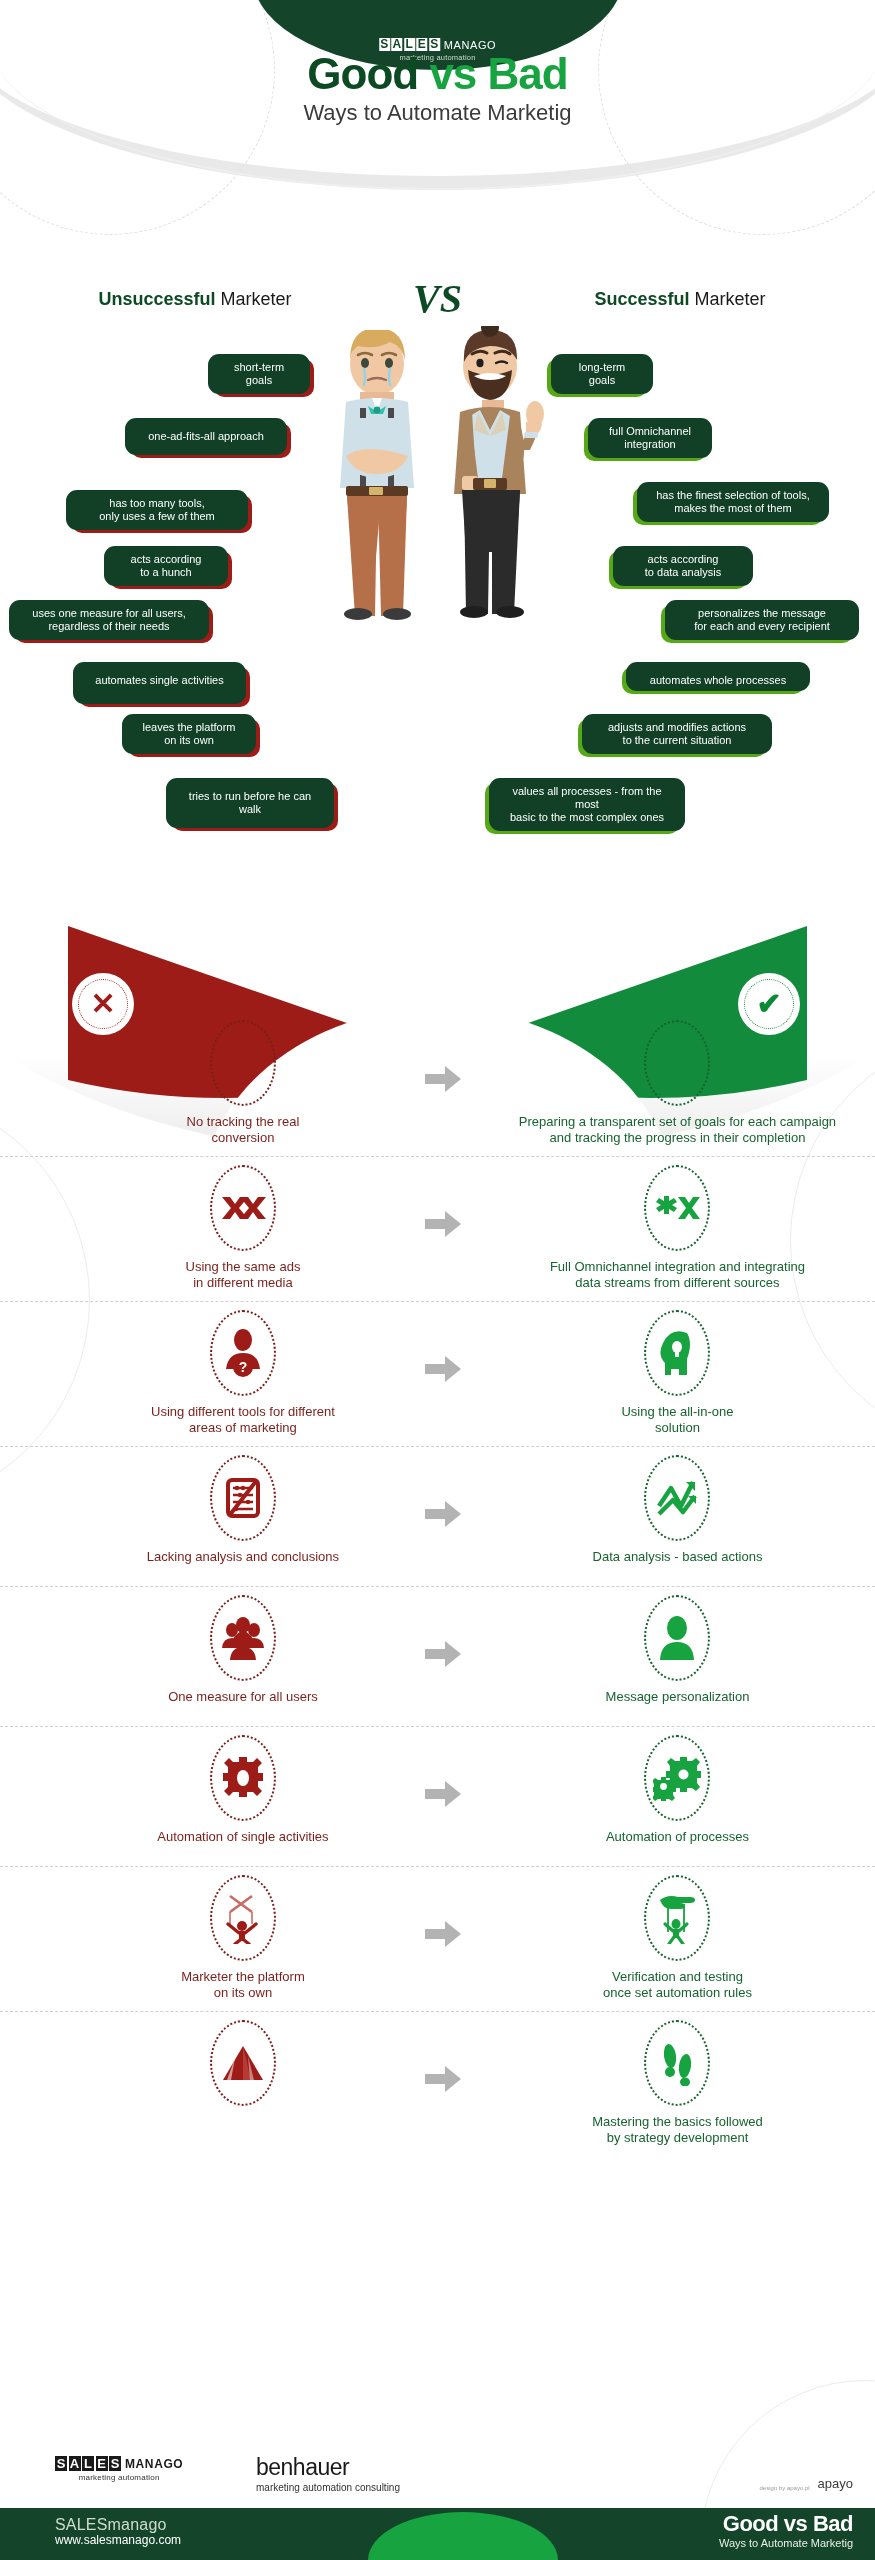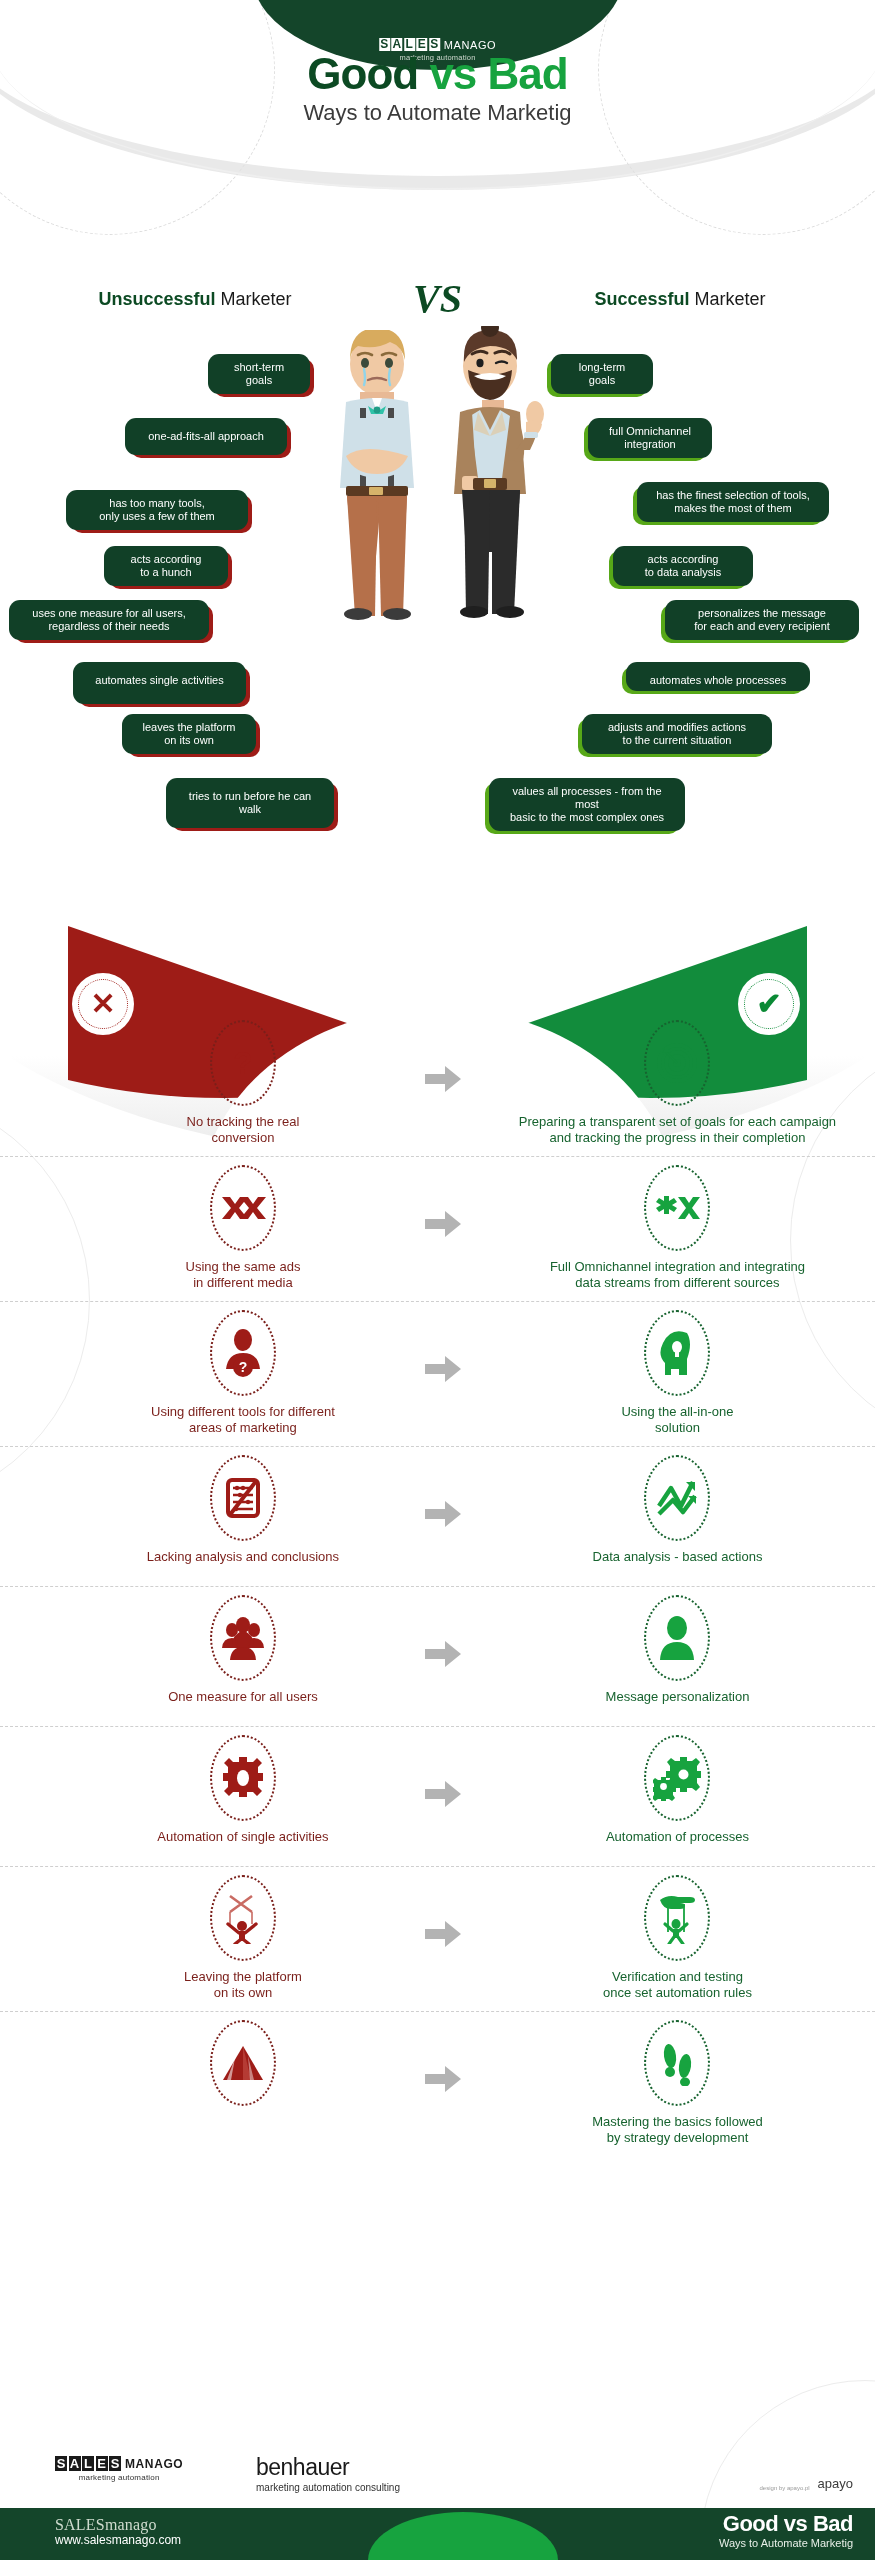--- a/index.html
+++ b/index.html
@@ -166,21 +166,21 @@
     position: absolute; left: 88px; top: -10px;
     width: 0; height: 0;
     border-left: 13px solid transparent; border-right: 13px solid transparent;
     border-bottom: 12px solid #14452a;
   }
   .bb-green-blob {
     position: absolute; left: 368px; bottom: -48px; width: 190px; height: 96px;
     background: #17a33f; border-radius: 50%;
   }
   .bb-left { position: absolute; left: 55px; top: 8px; line-height: 1.15; }
-  .bb-brand { font-size: 16px; color: #cfdccf; font-weight: 300; letter-spacing: .2px; font-family: Liberation Serif, serif; }
+  .bb-brand { font-size: 16px; color: #cfdccf; font-weight: 300; letter-spacing: .2px; }
   .bb-url { font-size: 12px; color: #ffffff; }
   .bb-right { position: absolute; right: 22px; top: 5px; text-align: right; }
   .bb-title { font-size: 22px; color: #ffffff; font-weight: bold; letter-spacing: -.5px; line-height: 1; }
   .bb-sub { font-size: 11px; color: #e8efe8; margin-top: 2px; }
 
   
   .side-arc-l, .side-arc-r {
     position: absolute; border: 1px solid #ececec; border-radius: 50%;
     z-index: 0; pointer-events: none;
   }
@@ -535,21 +535,21 @@
       <div class="icon-oval bad">
         <svg width="42" height="52" viewBox="0 0 42 52">
             <path d="M8 4 L30 20 M30 4 L8 20" stroke="#c96b63" stroke-width="2.6"></path>
             <path d="M8 20 v12 M30 20 v12" stroke="#c96b63" stroke-width="1.6"></path>
             <circle cx="20" cy="34" r="5" fill="#9e1c17"></circle>
             <rect x="17" y="39" width="6" height="10" fill="#9e1c17"></rect>
             <path d="M6 32 L17 41 M34 32 L23 41" stroke="#9e1c17" stroke-width="3.4" stroke-linecap="round"></path>
             <path d="M18 48 L13 52 M22 48 L27 52" stroke="#9e1c17" stroke-width="3.4" stroke-linecap="round"></path>
           </svg>
       </div>
-      <div class="label bad">Leaving the platform
+      <div class="label bad">Marketer the platform
 on its own</div>
     </div>
     <div class="arrow-cell">
       <svg width="36" height="26" viewBox="0 0 36 26">
           <path d="M0 8 h20 v-8 l16 13 l-16 13 v-8 h-20z" fill="#b3b3b3"></path>
         </svg>
     </div>
     <div class="cell good" style="width:400px;">
       <div class="icon-oval good">
         <svg width="42" height="52" viewBox="0 0 42 52">

